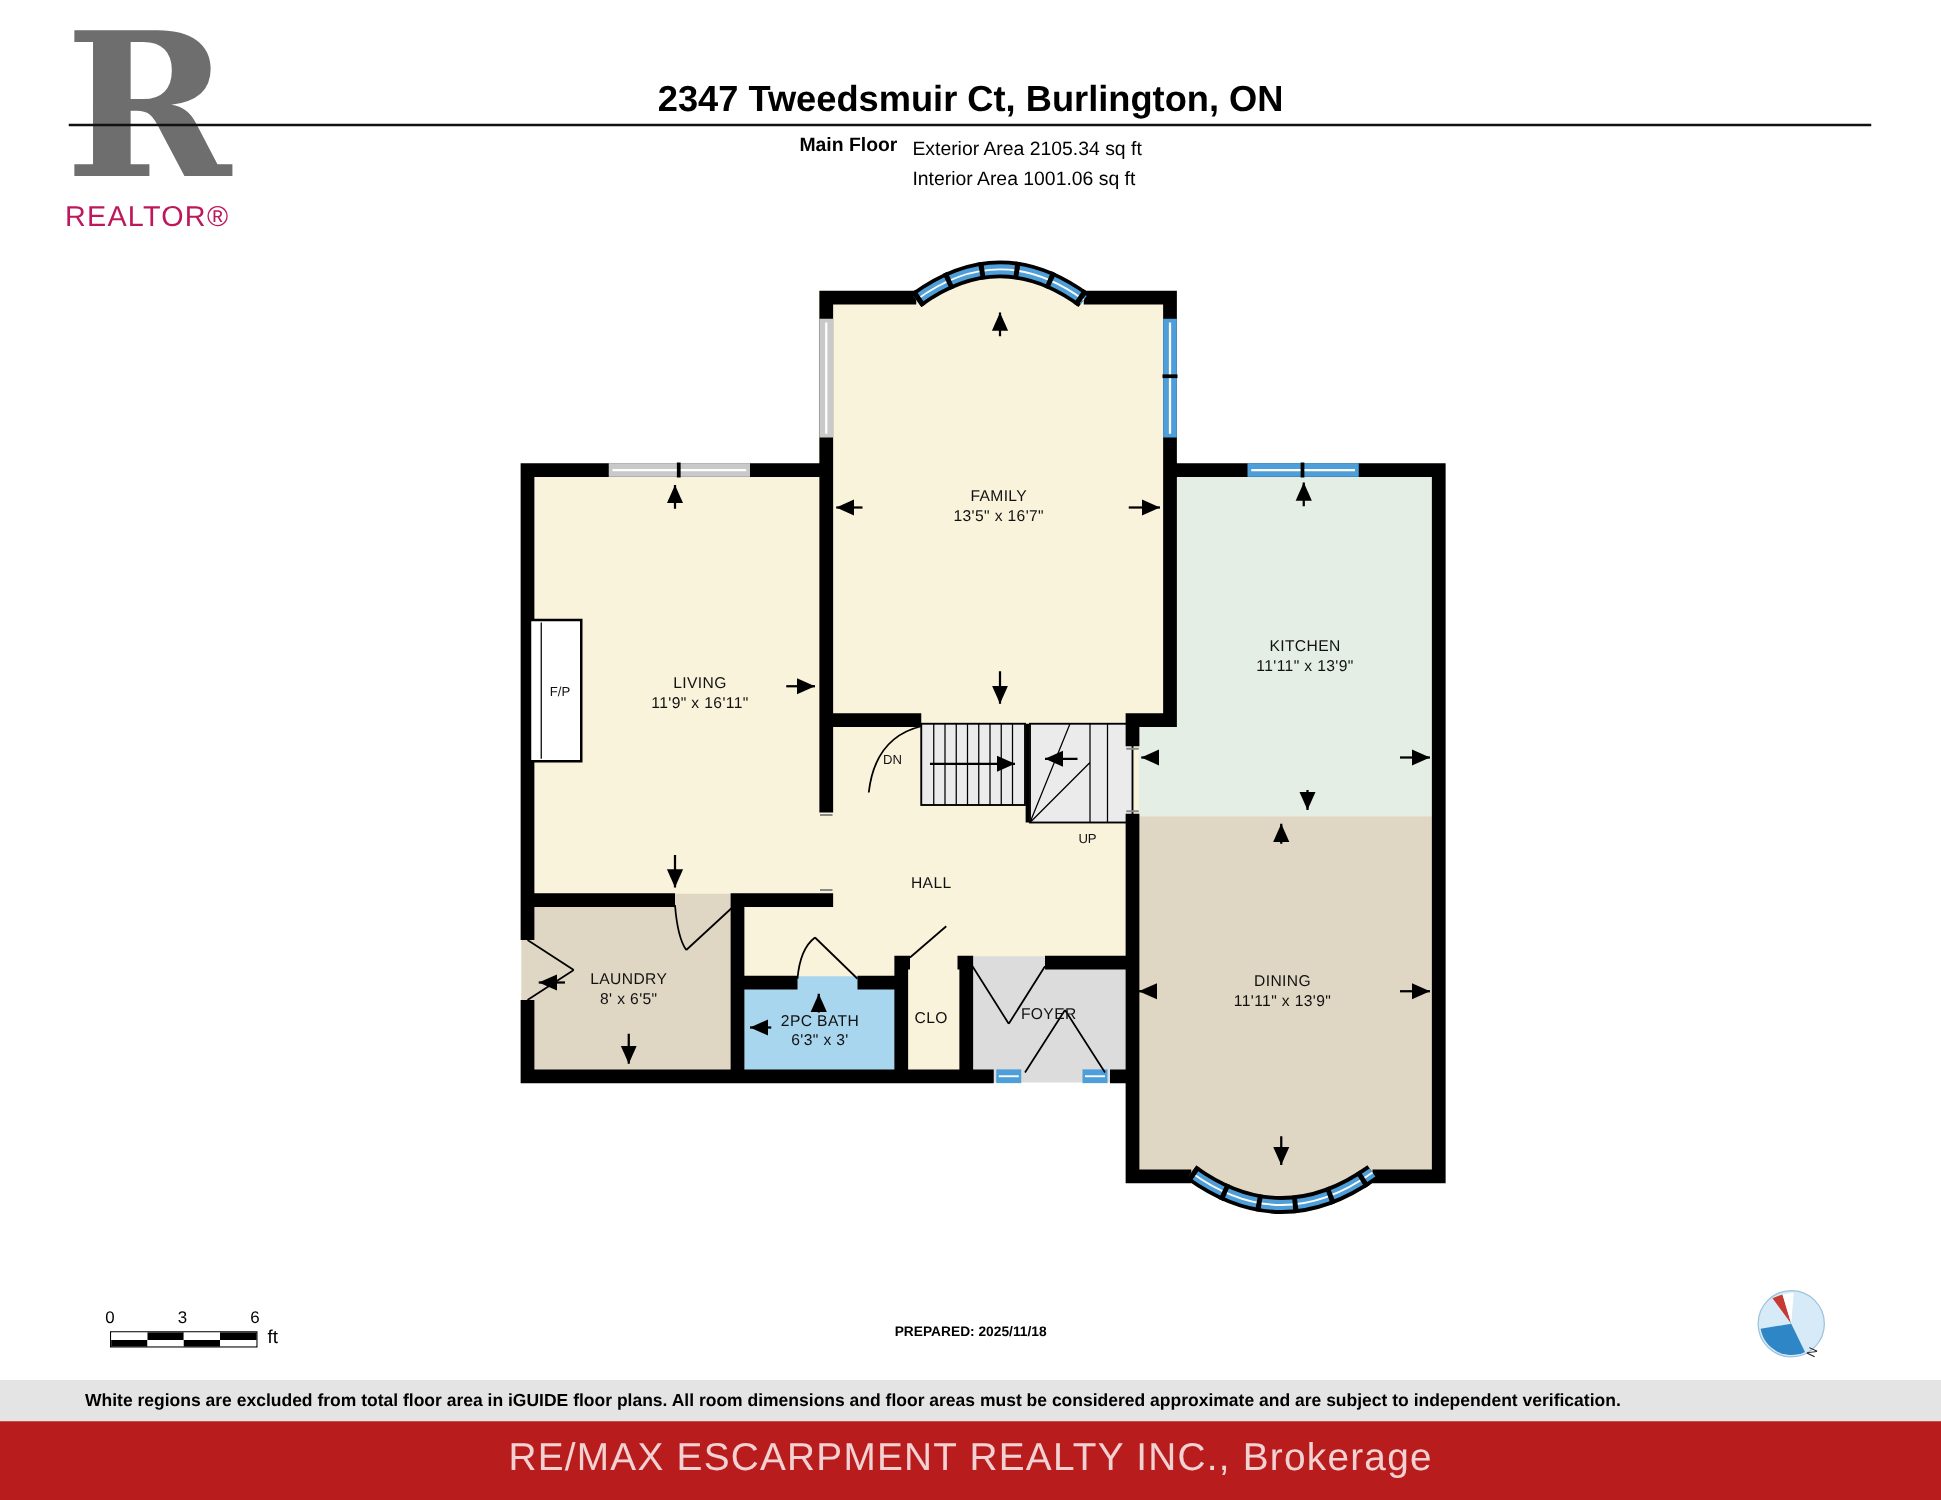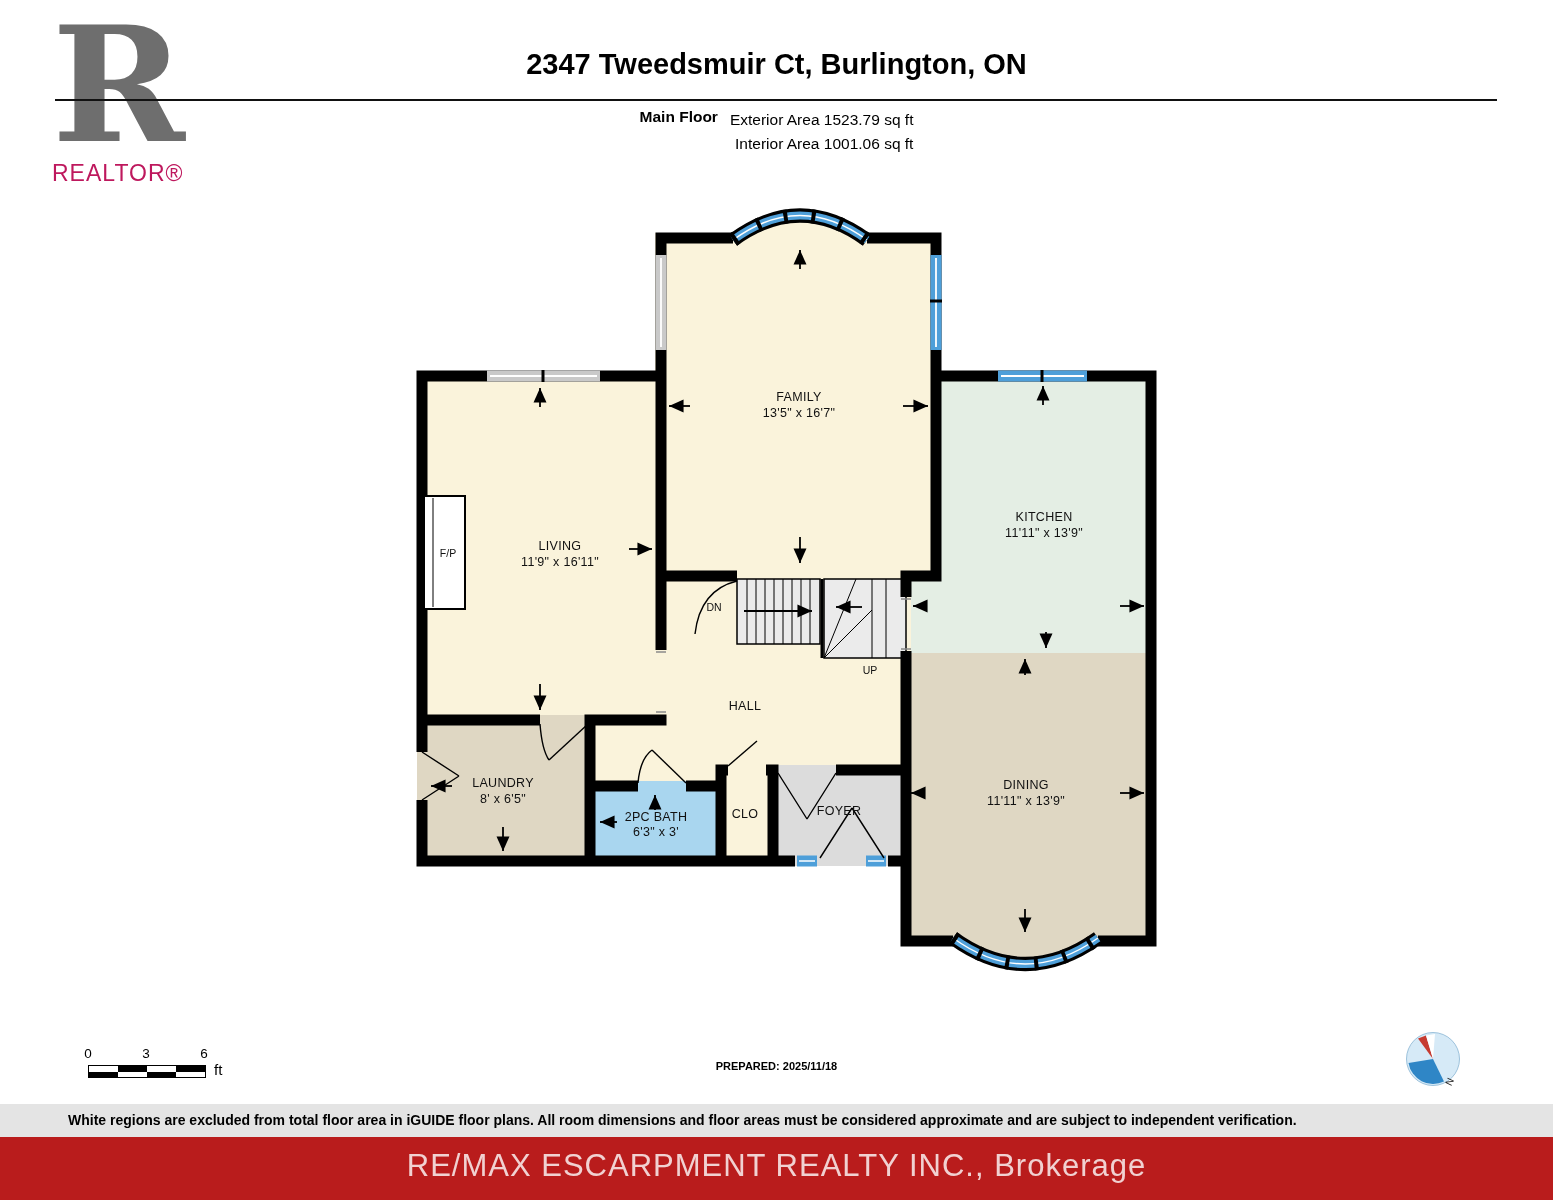--- a/index.html
+++ b/index.html
@@ -3,24 +3,24 @@
 <meta charset="utf-8">
 <style>
   html,body{margin:0;padding:0;background:#fff;}
   .page{position:relative;width:1553px;height:1200px;background:#fff;overflow:hidden;
         font-family:"Liberation Sans",sans-serif;color:#000;}
 
   
   .logo{position:absolute;left:52px;top:10px;width:140px;}
   .logo-r{font-family:"DejaVu Serif",serif;font-weight:bold;font-size:160px;line-height:150px;color:#6e6e6e;}
   .logo-text{font-size:23px;color:#be185d;letter-spacing:1px;margin-top:0;}
-  .title{position:absolute;left:0;right:0;top:48px;margin:0;text-align:center;
+  .title{position:absolute;left:0;right:0;top:48px;margin:16px;text-align:center;
          font-size:29px;font-weight:bold;}
   .rule{position:absolute;left:55px;width:1442px;top:99px;border-top:2px solid #111;}
-  .subrow{position:absolute;left:0;right:0;top:108px;display:flex;justify-content:center;gap:12px;font-size:15.5px;text-align:right;}
+  .subrow{position:absolute;left:0;right:0;top:108px;display:flex;justify-content:center;gap:12px;font-size:15.5px;}
   .floor-label{font-weight:bold;}
   .areas div{line-height:1.55;}
 
   
   .plan{position:absolute;left:0;top:0;}
   .wall{stroke:#000;stroke-width:11;fill:none;stroke-linecap:butt;}
   .thin{stroke:#000;stroke-width:1.4;fill:none;}
   .tread{stroke:#000;stroke-width:1;fill:none;}
   .jamb{stroke:#8a8a8a;stroke-width:1.5;fill:none;}
   .arrowline{stroke:#000;stroke-width:1.8;fill:none;}
@@ -54,21 +54,21 @@
     <div class="logo-r">R</div>
     <div class="logo-text">REALTOR®</div>
   </div>
 
   <h1 class="title">2347 Tweedsmuir Ct, Burlington, ON</h1>
   <div class="rule"></div>
 
   <div class="subrow">
     <div class="floor-label">Main Floor</div>
     <div class="areas">
-      <div>Exterior Area 1523.79 sq ft</div>
+      <div>Exterior Area 2105.34 sq ft</div>
       <div>Interior Area 1001.06 sq ft</div>
     </div>
   </div>
 
   <svg class="plan" width="1553" height="1200" viewBox="0 0 1553 1200">
     <defs>
       <marker id="ah" viewBox="0 0 10 10" refX="9" refY="5" markerWidth="9" markerHeight="9" orient="auto-start-reverse">
         <path d="M0,1 L9,5 L0,9 Z" fill="#000"></path>
       </marker>
     </defs>

